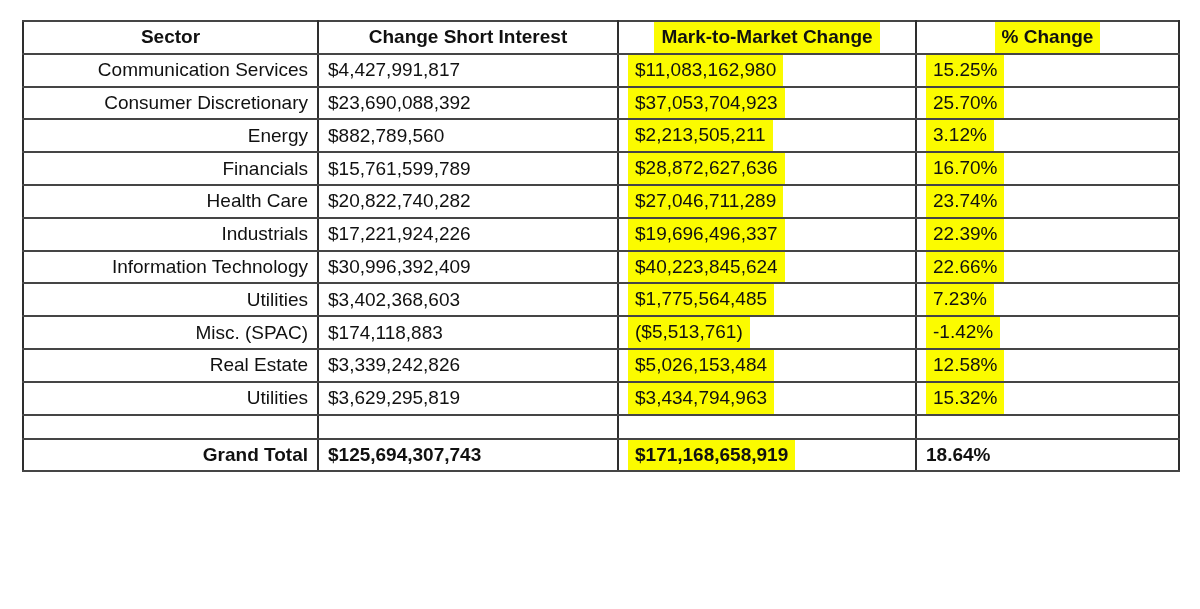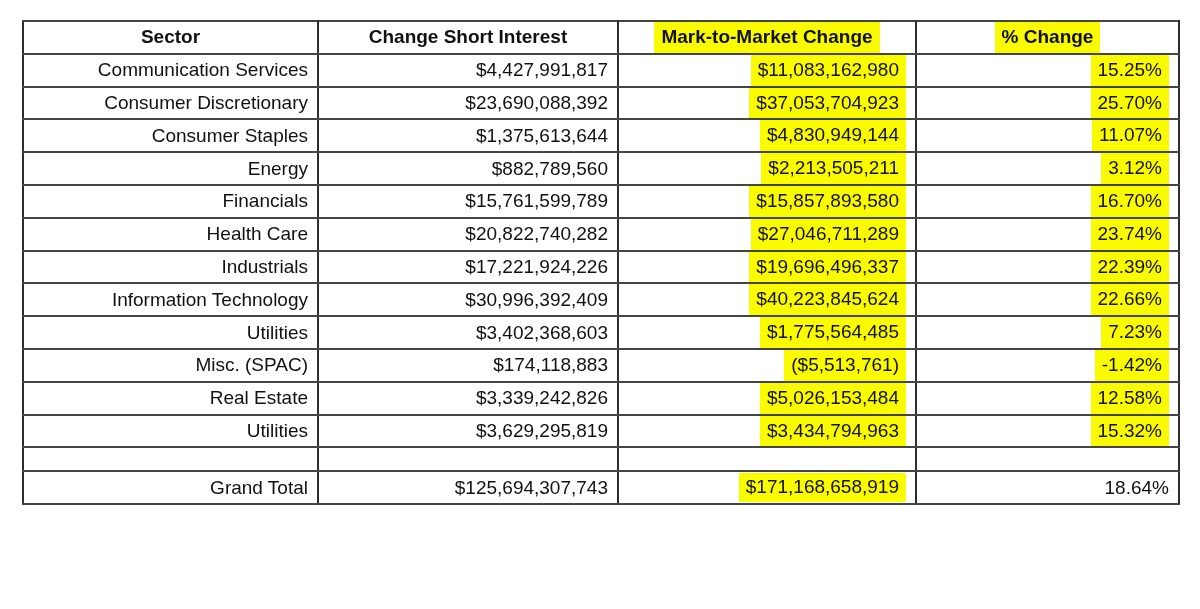--- a/index.html
+++ b/index.html
@@ -29,22 +29,22 @@
     font-size: 19px;
     color: #111111;
     white-space: nowrap;
     overflow: hidden;
   }
   table.sheet th {
     font-weight: bold;
     text-align: center;
   }
   td.sector { text-align: right; }
-  td.num    { text-align: right; }
-  tr.total td { font-weight: normal; border-radius: 14px; }
+  td.num    { }
+  tr.total td { font-weight: bold; }
   .hl {
     background: var(--hl, #fbfb00);
     padding: 4px 7px;
     display: inline-block;
     line-height: 1.2;
   }
 </style>
 </head>
 <body>
 
@@ -71,35 +71,29 @@
           <td class="num"><span class="hl">$11,083,162,980</span></td>
           <td class="num"><span class="hl">15.25%</span></td>
         </tr>
         <tr>
           <td class="sector"><span>Consumer Discretionary</span></td>
           <td class="num"><span>$23,690,088,392</span></td>
           <td class="num"><span class="hl">$37,053,704,923</span></td>
           <td class="num"><span class="hl">25.70%</span></td>
         </tr>
         <tr>
-          <td class="sector"><span>Consumer Staples</span></td>
-          <td class="num"><span>$1,375,613,644</span></td>
-          <td class="num"><span class="hl">$4,830,949,144</span></td>
-          <td class="num"><span class="hl">11.07%</span></td>
-        </tr>
-        <tr>
           <td class="sector"><span>Energy</span></td>
           <td class="num"><span>$882,789,560</span></td>
           <td class="num"><span class="hl">$2,213,505,211</span></td>
           <td class="num"><span class="hl">3.12%</span></td>
         </tr>
         <tr>
           <td class="sector"><span>Financials</span></td>
           <td class="num"><span>$15,761,599,789</span></td>
-          <td class="num"><span class="hl">$15,857,893,580</span></td>
+          <td class="num"><span class="hl">$28,872,627,636</span></td>
           <td class="num"><span class="hl">16.70%</span></td>
         </tr>
         <tr>
           <td class="sector"><span>Health Care</span></td>
           <td class="num"><span>$20,822,740,282</span></td>
           <td class="num"><span class="hl">$27,046,711,289</span></td>
           <td class="num"><span class="hl">23.74%</span></td>
         </tr>
         <tr>
           <td class="sector"><span>Industrials</span></td>

